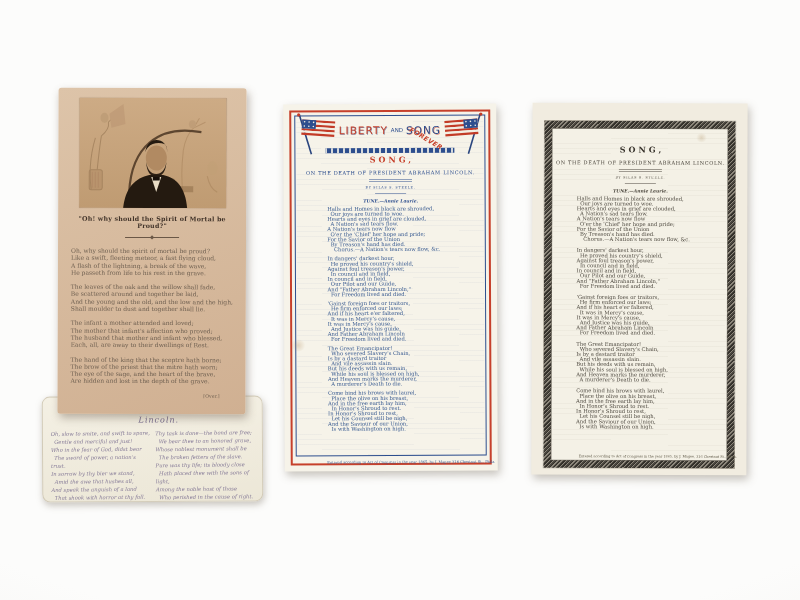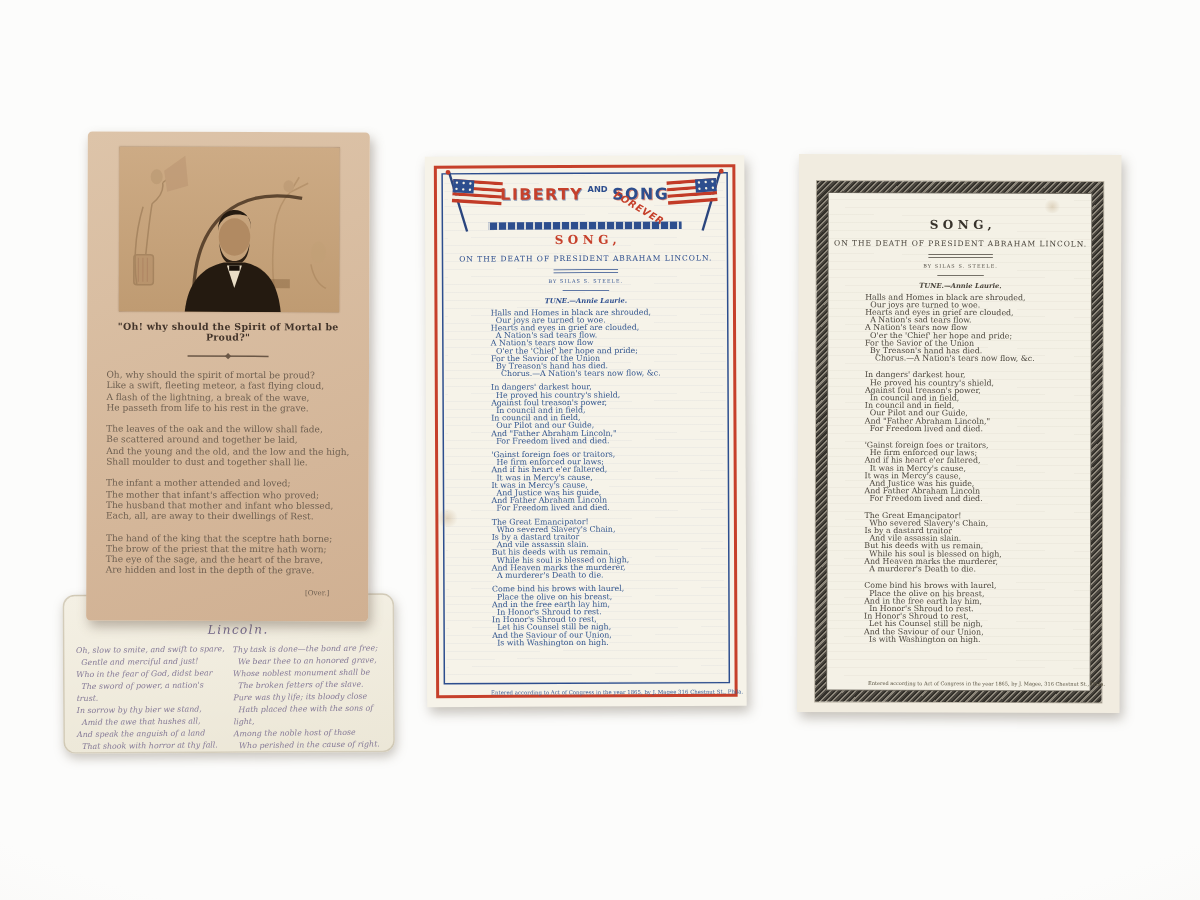--- a/index.html
+++ b/index.html
@@ -58,22 +58,22 @@
   .blue-border{position:absolute;left:11px;right:11px;top:11px;bottom:15px;border:1.8px solid #2d4e8e;}
   .laid{position:absolute;inset:13px;pointer-events:none;
     background:repeating-linear-gradient(180deg,transparent 0 4.6px,rgba(80,100,150,.05) 4.6px 5.2px);}
   .banner{position:absolute;left:10px;right:10px;top:8px;height:52px;}
   .flag{position:absolute;top:0;width:46px;height:44px;}
   .flag svg{display:block;width:100%;height:100%;}
   .flag-left{left:0;}
   .flag-right{right:0;transform:scaleX(-1);}
   .crossbar{position:absolute;left:32px;right:32px;top:36px;height:5px;background:#2d4e8e;
     background-image:repeating-linear-gradient(90deg,rgba(246,243,233,.85) 0 1.2px,transparent 1.2px 6px);}
-  .banner-words{position:absolute;left:0;right:0;top:12px;display:flex;align-items:flex-start;
-    justify-content:center;gap:3px;font-family:"DejaVu Sans",sans-serif;font-weight:bold;}
+  .banner-words{position:absolute;left:0;right:0;top:12px;display:flex;align-items:center;
+    justify-content:center;gap:3px;font-family:"DejaVu Sans",sans-serif;font-weight:normal;}
   .w-liberty{font-size:10.5px;letter-spacing:1px;color:#c6402b;text-shadow:.6px .6px 0 rgba(45,78,142,.55);}
   .w-and{font-size:5.5px;color:#2d4e8e;}
   .w-union{font-size:10.5px;letter-spacing:1px;color:#2d4e8e;text-shadow:.6px .6px 0 rgba(198,64,43,.6);}
   .w-forever{position:absolute;right:42px;top:23px;font-family:"DejaVu Sans",sans-serif;
     font-weight:bold;font-style:italic;font-size:6.5px;letter-spacing:.5px;color:#c6402b;
     transform:rotate(31deg);}
   .liberty .sheet-content{left:6.5px;top:49px;color:#33568e;}
   .liberty .bs-title{color:#c6402b;}
   .liberty .bs-subtitle,.liberty .bs-byline,.liberty .bs-tune{color:#2d4e8e;}
   .liberty .rule-double,.liberty .rule-single{border-color:#2d4e8e;}

